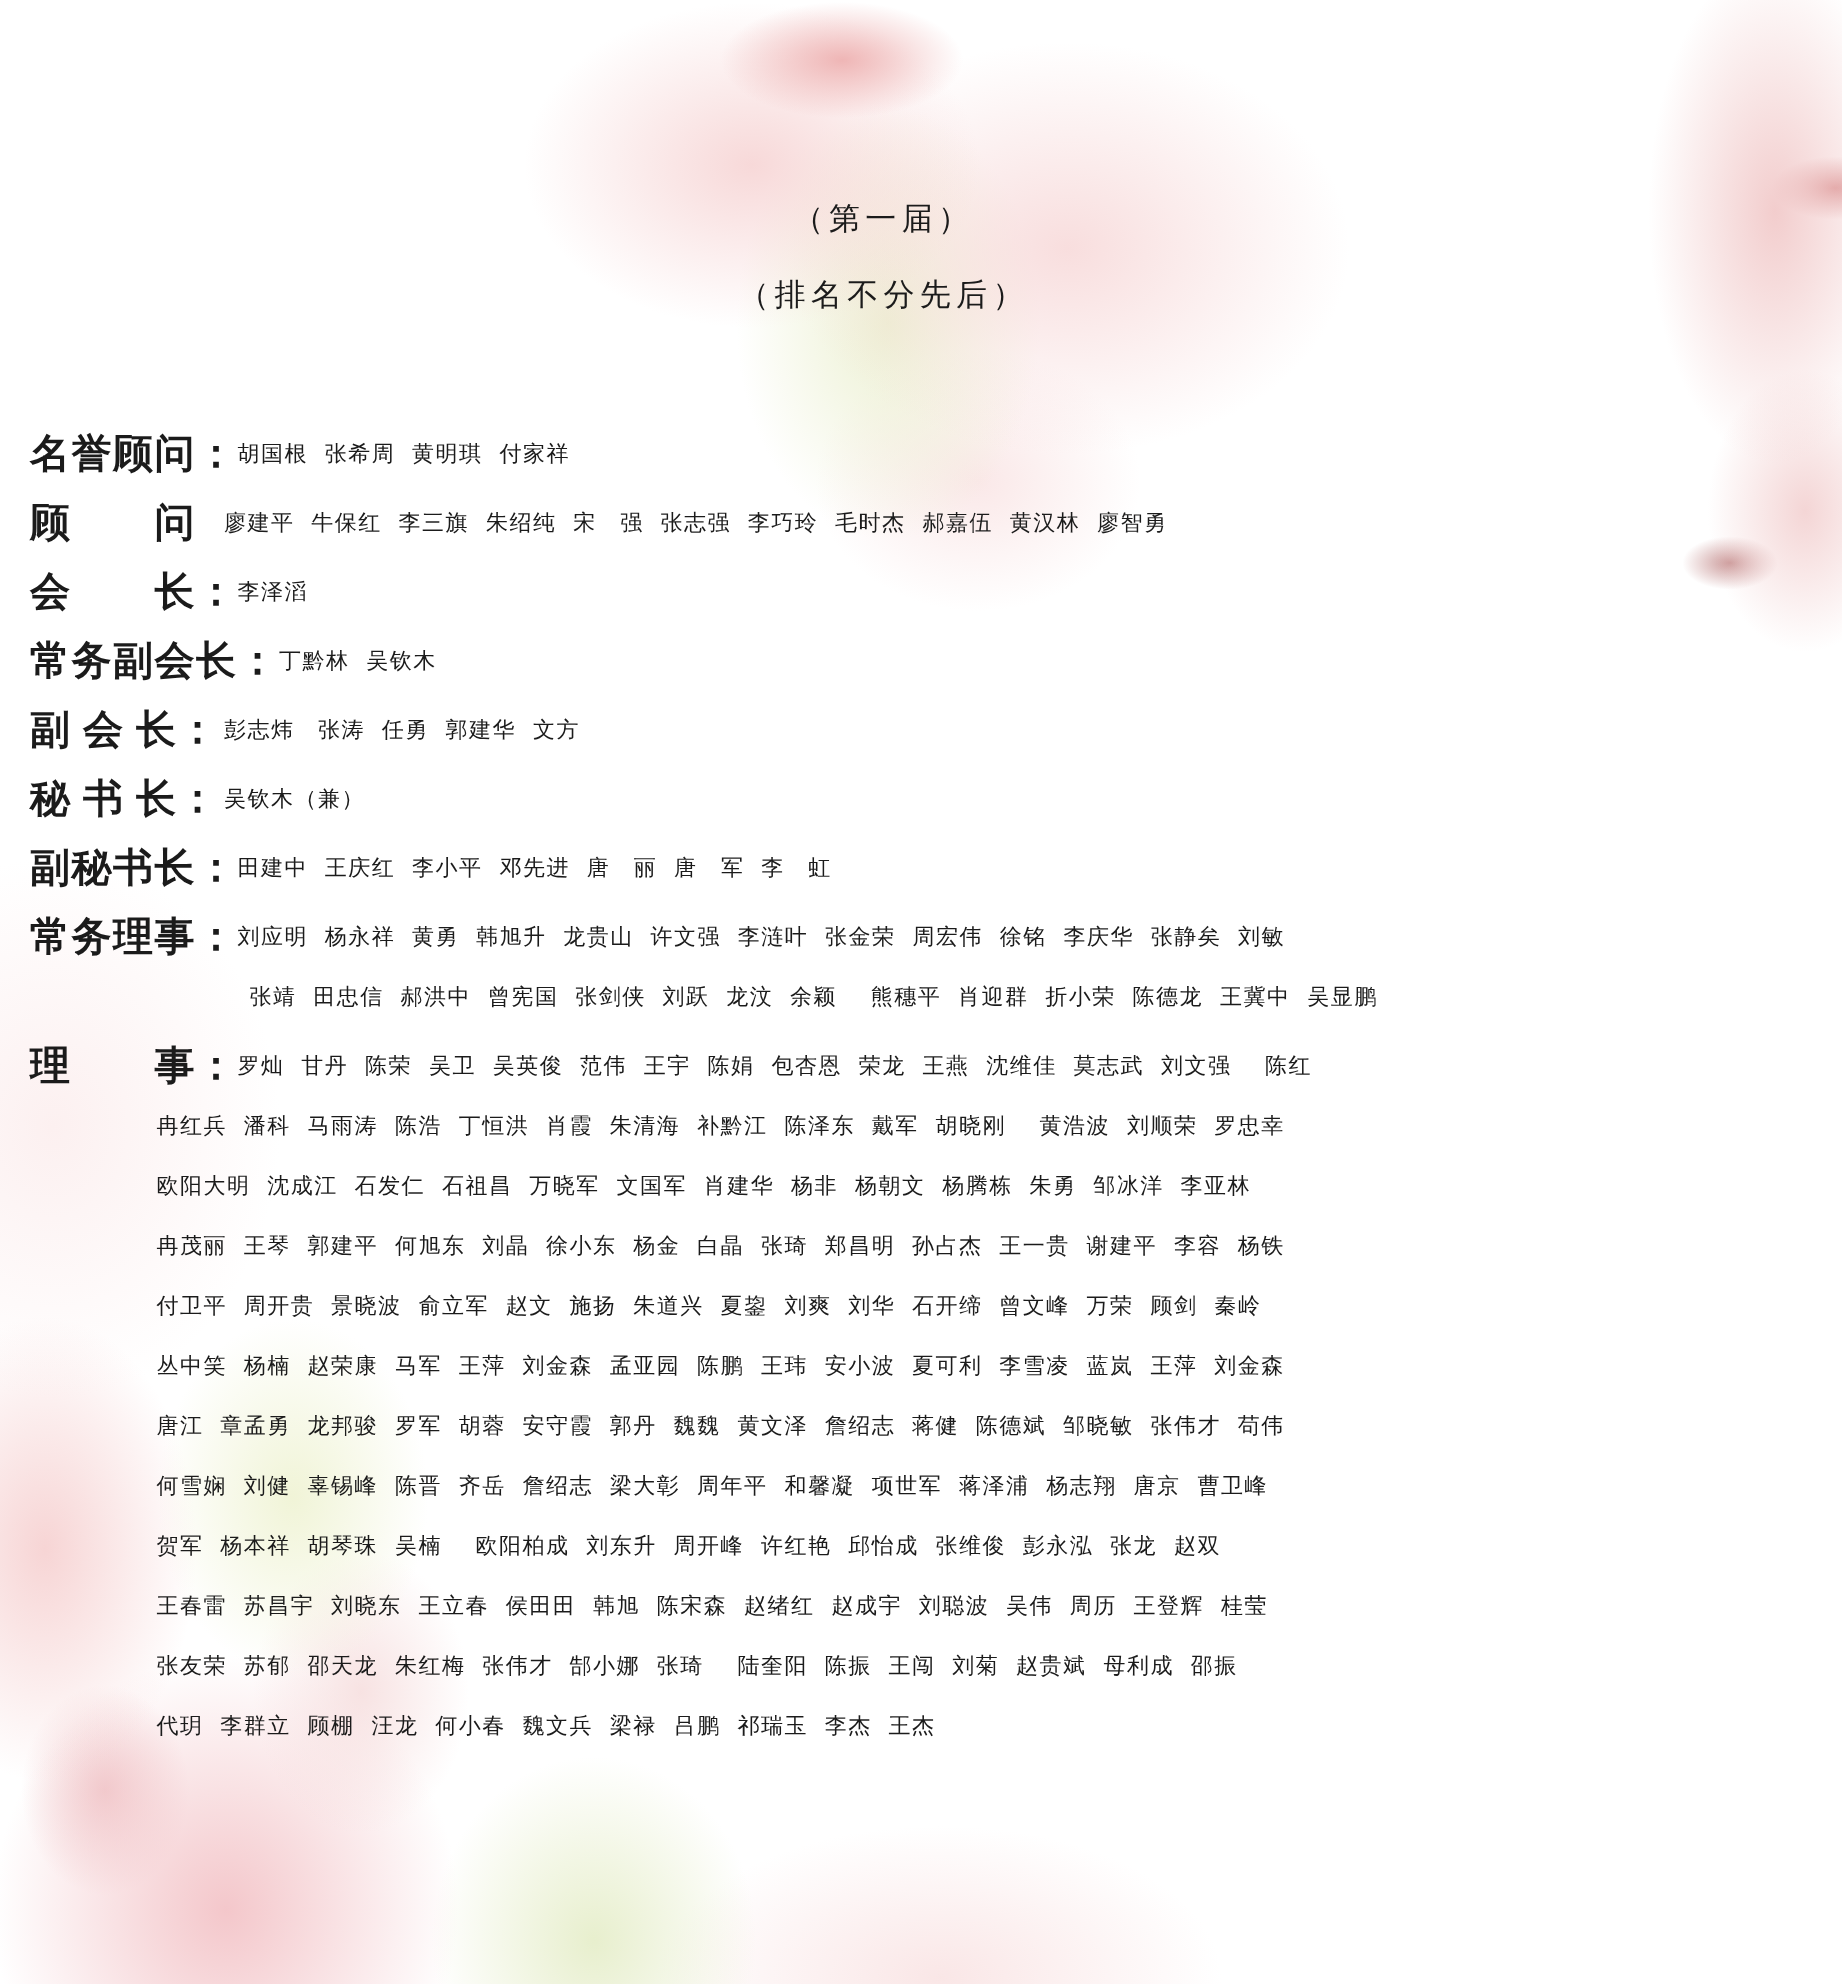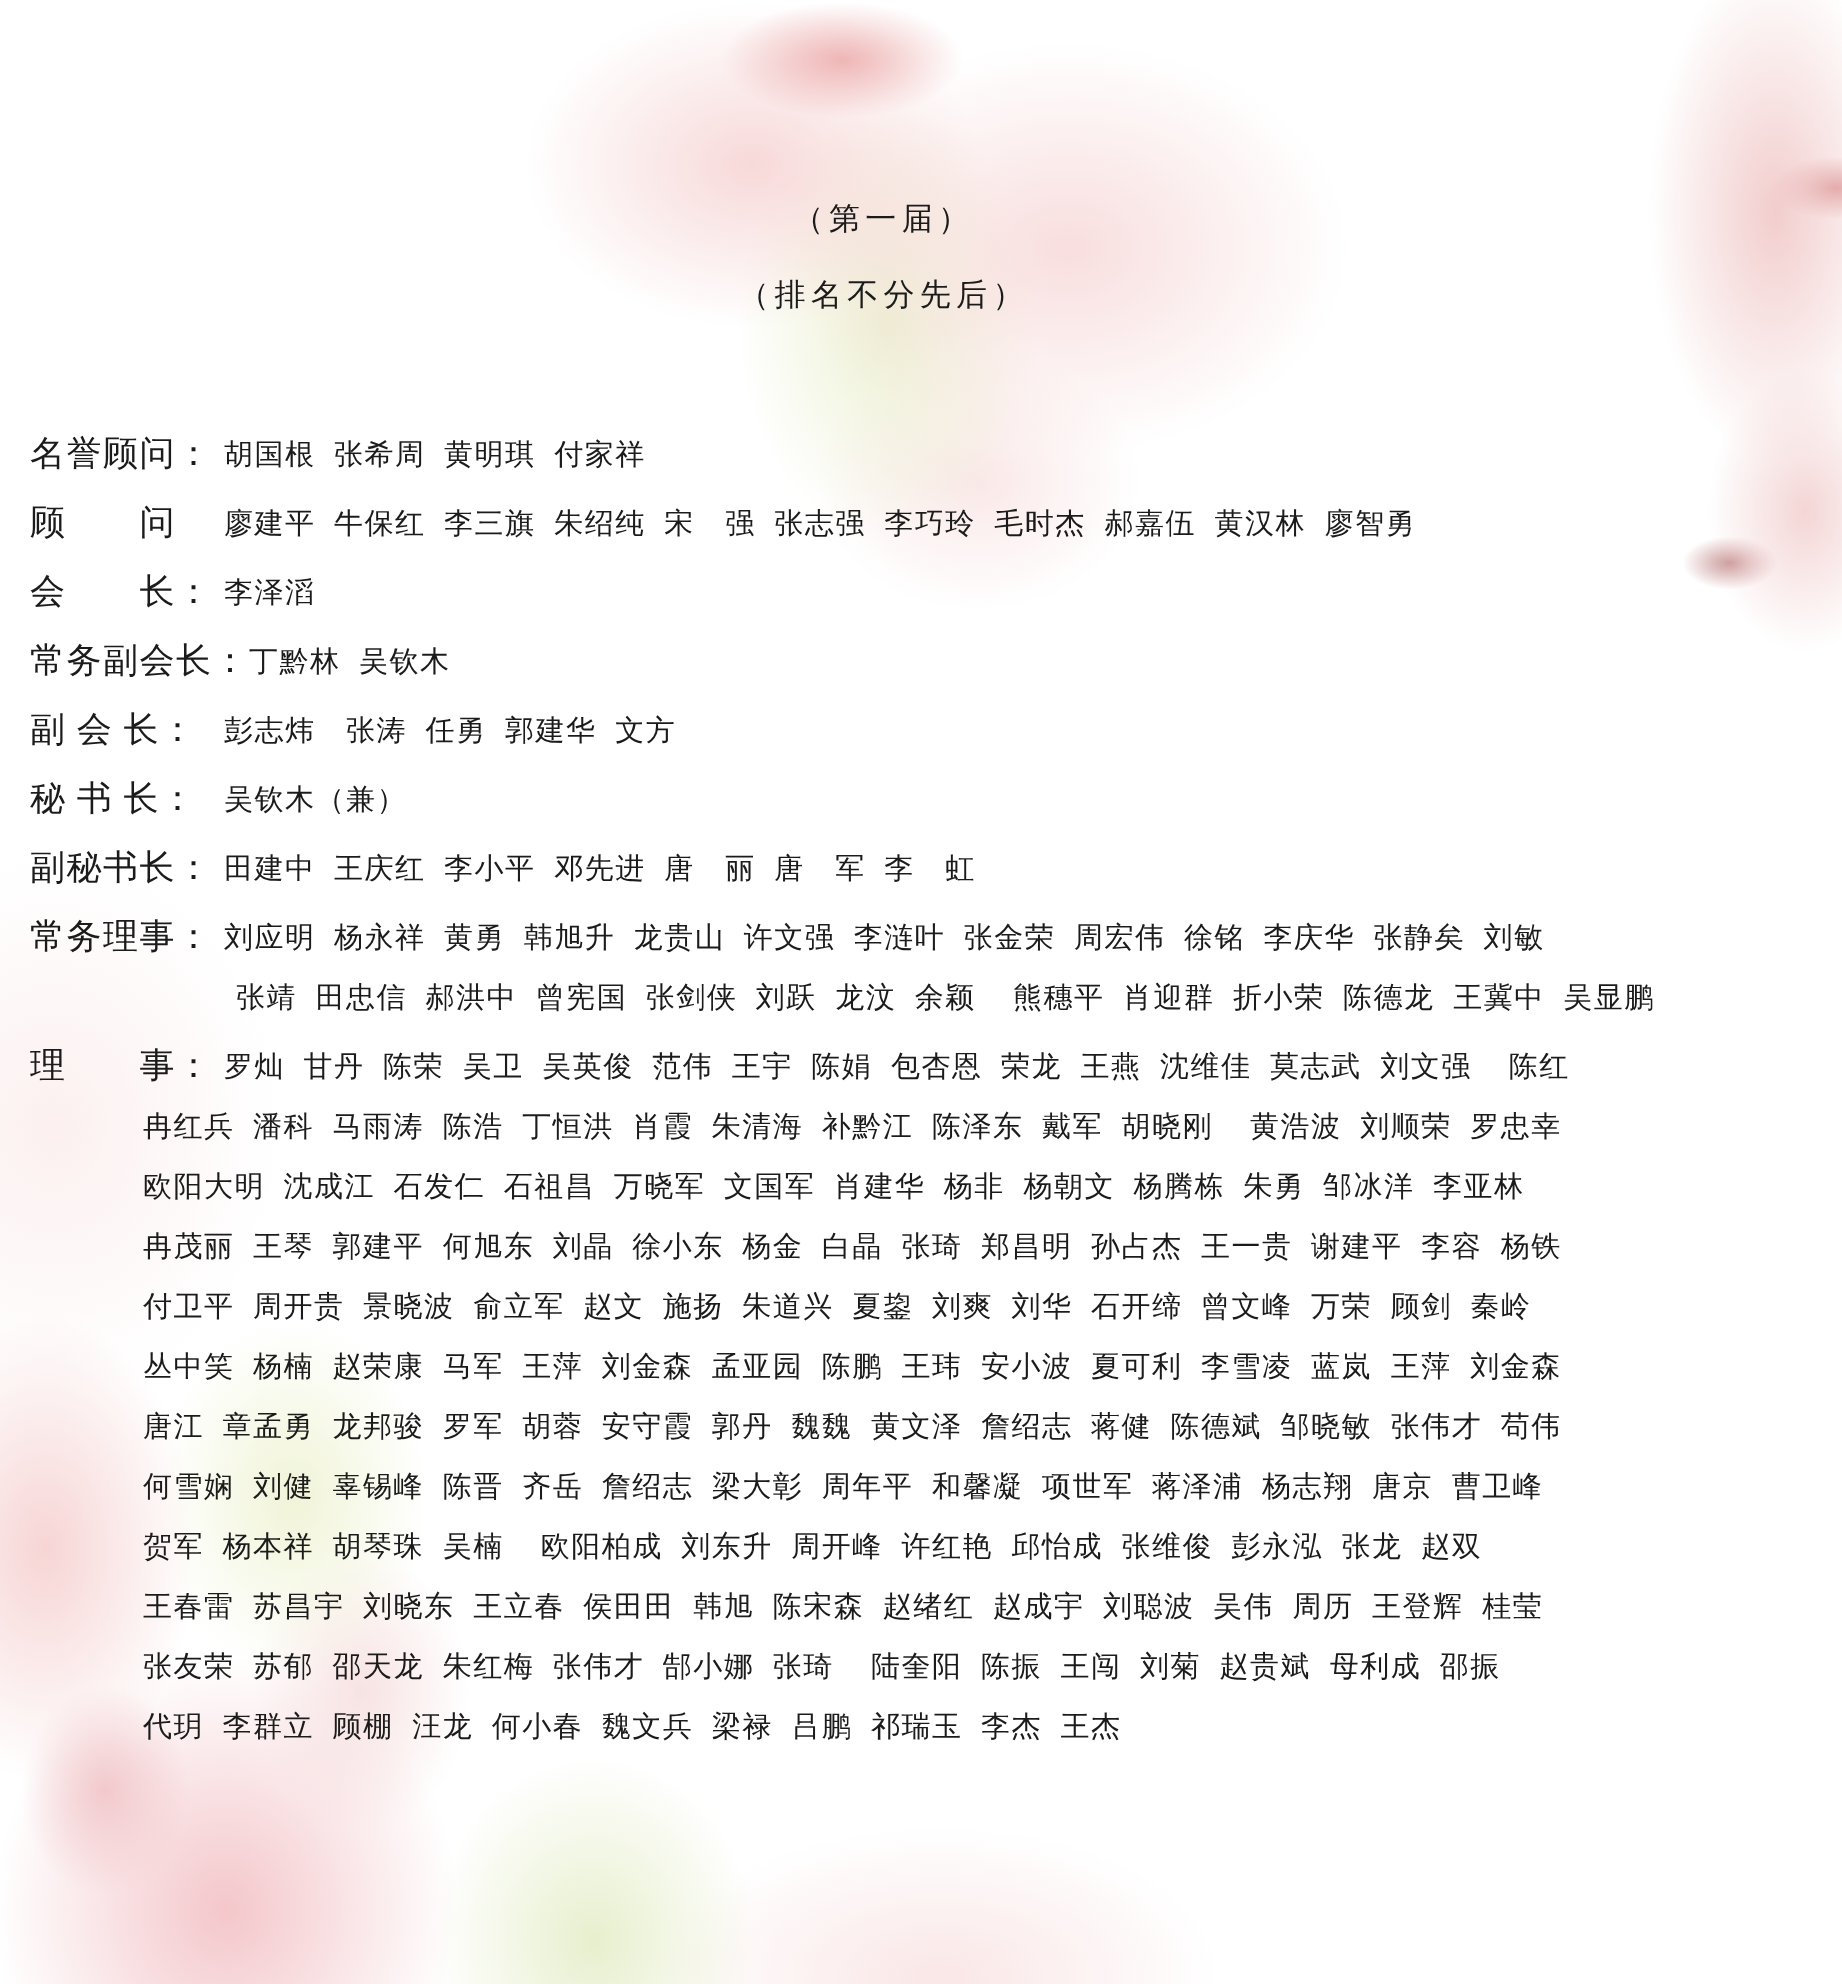--- a/index.html
+++ b/index.html
@@ -57,29 +57,29 @@
   .doc-header .h-line + .h-line{ margin-top:32px; }
 
   .row{
     display:flex;
     align-items:flex-start;
     margin-bottom:9px;
   }
   .row .label{
     flex:0 0 auto;
     min-width:194px;
-    font-size:35px;
-    font-weight:400;
+    font-size:40px;
+    font-weight:700;
     line-height:60px;
     letter-spacing:1.5px;
     white-space:pre;
   }
   .row .names{ flex:1 1 auto; min-width:0; }
   .row .line{
-    font-size:29px;
+    font-size:22px;
     line-height:60px;
     letter-spacing:1.5px;
     word-spacing:9.8px;
     white-space:pre;
   }
   
   .sec-exec .line + .line{ margin-left:12px; }
   .sec-dir  .line + .line{ margin-left:-81px; }
 </style>
 </head>

